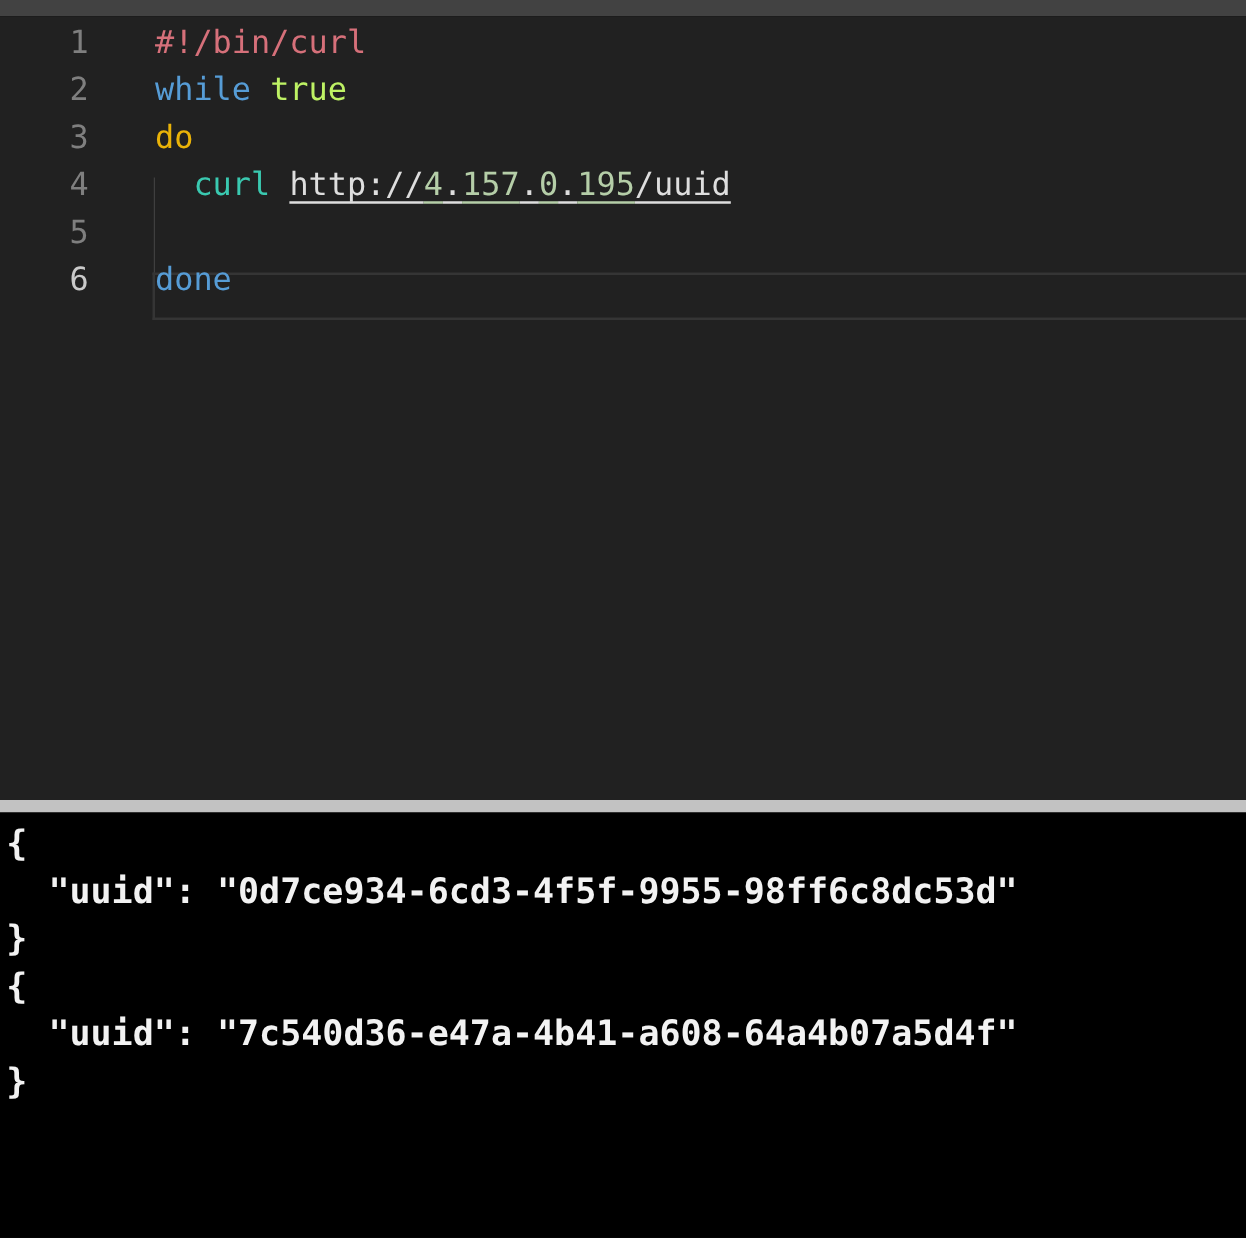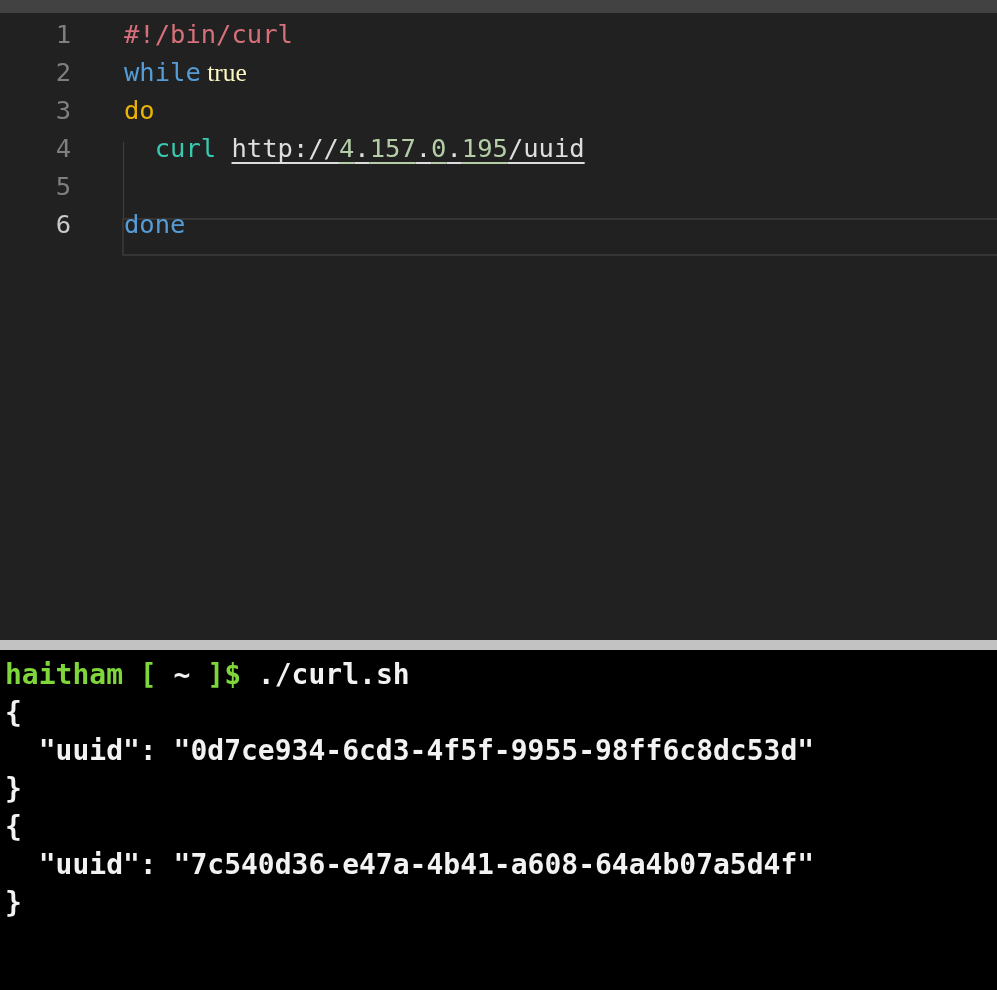--- a/index.html
+++ b/index.html
@@ -37,21 +37,21 @@
   <div class="editor" style="background: rgb(33, 33, 33);">
     <div class="active-line-box" style="border-color: rgb(53, 53, 53);"></div>
     <div class="indent-guide" style="background: rgb(63, 63, 63);"></div>
     <div class="code-lines" id="code-lines">
         <div class="crow">
           <span class="gut" style="color: rgb(127, 127, 127);">1</span>
           <span class="ctext"><span style="color: rgb(214, 112, 122);">#!/bin/curl</span></span>
         </div>
         <div class="crow">
           <span class="gut" style="color: rgb(127, 127, 127);">2</span>
-          <span class="ctext"><span style="color: rgb(86, 156, 214);">while</span><span style="color: #fef9c3; font-family: Liberation Serif, serif;"> true</span></span>
+          <span class="ctext"><span style="color: rgb(86, 156, 214);">while</span><span style="color: #bef264;"> true</span></span>
         </div>
         <div class="crow">
           <span class="gut" style="color: rgb(127, 127, 127);">3</span>
           <span class="ctext"><span style="color: #eab308; text-align: right;">do</span></span>
         </div>
         <div class="crow">
           <span class="gut" style="color: rgb(127, 127, 127);">4</span>
           <span class="ctext"><span style="color: rgb(222, 222, 222);">  </span><span style="color: rgb(58, 201, 176);">curl</span><span style="color: rgb(222, 222, 222);"> </span><span class="u" style="color: rgb(222, 222, 222);">http://</span><span class="u" style="color: rgb(181, 206, 168);">4</span><span class="u" style="color: rgb(222, 222, 222);">.</span><span class="u" style="color: rgb(181, 206, 168);">157</span><span class="u" style="color: rgb(222, 222, 222);">.</span><span class="u" style="color: rgb(181, 206, 168);">0</span><span class="u" style="color: rgb(222, 222, 222);">.</span><span class="u" style="color: rgb(181, 206, 168);">195</span><span class="u" style="color: rgb(222, 222, 222);">/uuid</span></span>
         </div>
         <div class="crow">
@@ -61,21 +61,20 @@
           <span class="gut active" style="color: rgb(202, 202, 202);">6</span>
           <span class="ctext"><span style="color: rgb(86, 156, 214);">done</span></span>
         </div>
       </div>
   </div>
 
   <div class="divider" style="background: rgb(194, 194, 194);"></div>
 
   <div class="terminal" style="background: rgb(0, 0, 0);">
     <div id="term-lines">
-        <div class="trow"><span style="color: rgb(126, 214, 58);">haitham [ </span><span style="color: rgb(242, 242, 242);">~</span><span style="color: rgb(126, 214, 58);"> ]$</span><span style="color: rgb(242, 242, 242);"> ./curl.sh</span></div>
         <div class="trow"><span style="color: rgb(242, 242, 242);">{</span></div>
         <div class="trow"><span style="color: rgb(242, 242, 242);">  "uuid": "0d7ce934-6cd3-4f5f-9955-98ff6c8dc53d"</span></div>
         <div class="trow"><span style="color: rgb(242, 242, 242);">}</span></div>
         <div class="trow"><span style="color: rgb(242, 242, 242);">{</span></div>
         <div class="trow"><span style="color: rgb(242, 242, 242);">  "uuid": "7c540d36-e47a-4b41-a608-64a4b07a5d4f"</span></div>
         <div class="trow"><span style="color: rgb(242, 242, 242);">}</span></div>
       </div>
   </div>
 </div>
 

